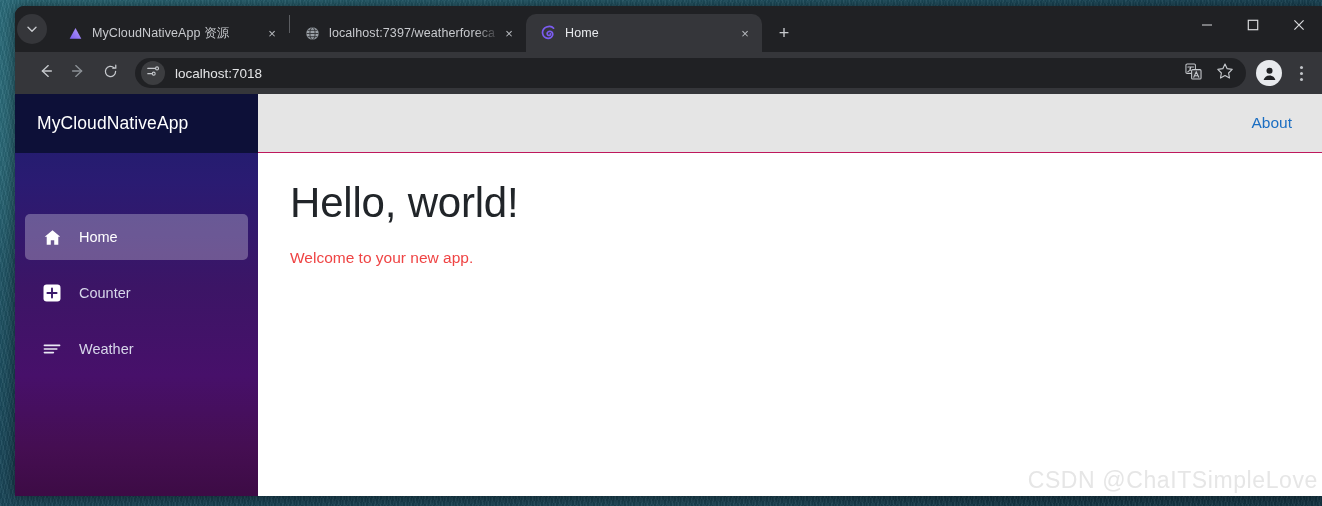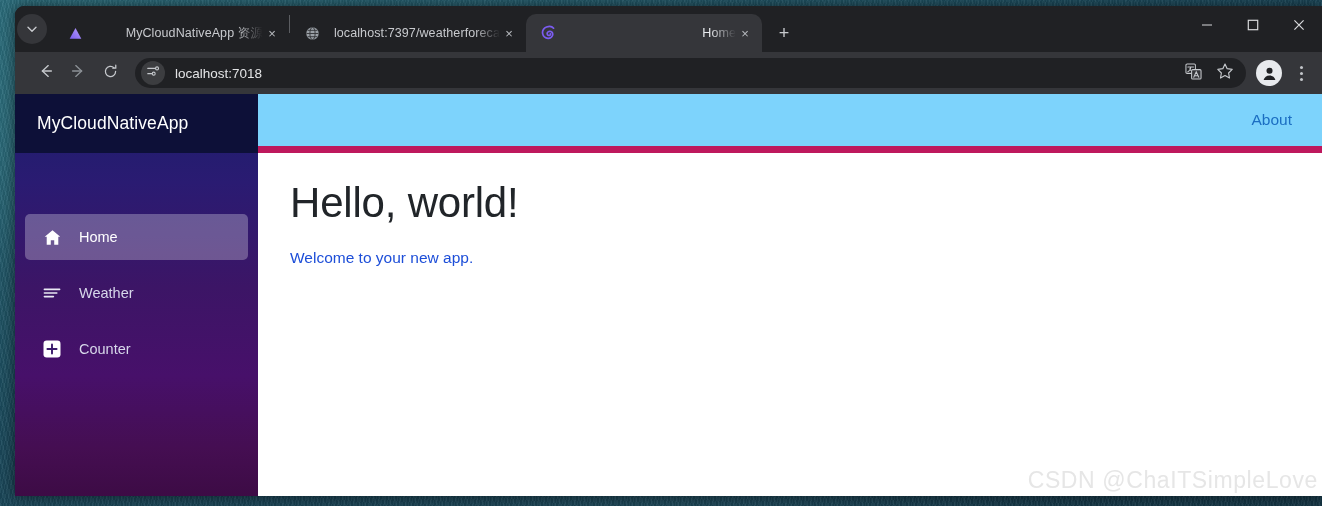--- a/index.html
+++ b/index.html
@@ -59,21 +59,21 @@
   .tab-search {
     position: absolute;
     left: 2px; top: 8px;
     width: 30px; height: 30px;
     border-radius: 50%;
     background: #35363a;
     display: flex; align-items: center; justify-content: center;
   }
   .tab-search svg { display:block; }
 
-  .tabs { display: flex; align-items: flex-end; margin-left: 38px; height: 46px; text-align: right; }
+  .tabs { display: flex; align-items: flex-end; margin-left: 38px; height: 46px; }
 
   .tab {
     position: relative;
     display: flex;
     align-items: center;
     height: 38px;
     width: 236px;
     padding: 0 8px 0 14px;
     border-radius: 10px 10px 0 0;
     color: #c8cace;
@@ -240,22 +240,22 @@
   
   .content {
     flex: 1 1 auto;
     display: flex;
     flex-direction: column;
     background: #fff;
     min-width: 0;
   }
   .topbar {
     height: 59px;
-    background: #7dd3fc;
-    border-bottom: 7px solid #be185d;
+    background: #e5e5e5;
+    border-bottom: 1px solid #be185d;
     display: flex;
     align-items: center;
     justify-content: flex-end;
     padding-right: 30px;
   }
   .topbar a {
     color: #1b6ec2;
     font-size: 15.5px;
     text-decoration: none;
   }
@@ -263,21 +263,21 @@
   .article h1 {
     font-size: 42px;
     font-weight: 400;
     color: #212529;
     letter-spacing: -.2px;
     line-height: 1.15;
   }
   .article p {
     margin-top: 22px;
     font-size: 15.5px;
-    color: #1d4ed8;
+    color: #ef4444;
   }
 
   .watermark {
     position: absolute;
     right: 4px;
     bottom: 2px;
     font-size: 23px;
     color: #e6e6e6;
     letter-spacing: .6px;
     white-space: nowrap;
@@ -456,36 +456,36 @@
               <svg width="19" height="19" viewBox="0 0 20 20">
                 <path d="M10 2.4 1.8 9.1h2.1v8.5h4.3v-4.6h3.6v4.6h4.3V9.1h2.1Z" fill="#ffffff"></path>
               </svg>
             </span>
             <span>Home</span>
           </div>
 
           <div class="navitem">
             <span class="nav-ico">
               <svg width="20" height="20" viewBox="0 0 20 20">
-                <path d="M2.4 6.4h15.2M2.4 10h12.4M2.4 13.6h9" stroke="#e9e9f4" stroke-width="1.6" stroke-linecap="round"></path>
-              </svg>
-            </span>
-            <span>Weather</span>
-          </div>
-
-          <div class="navitem">
-            <span class="nav-ico">
-              <svg width="20" height="20" viewBox="0 0 20 20">
                 <rect x="1.5" y="1.5" width="17" height="17" rx="3.2" fill="#ffffff"></rect>
                 <path d="M10 5.4v9.2M5.4 10h9.2" stroke="#3a1a6b" stroke-width="1.9" stroke-linecap="round"></path>
               </svg>
             </span>
             <span>Counter</span>
           </div>
 
+          <div class="navitem">
+            <span class="nav-ico">
+              <svg width="20" height="20" viewBox="0 0 20 20">
+                <path d="M2.4 6.4h15.2M2.4 10h12.4M2.4 13.6h9" stroke="#e9e9f4" stroke-width="1.6" stroke-linecap="round"></path>
+              </svg>
+            </span>
+            <span>Weather</span>
+          </div>
+
         </div>
       </div>
 
       <div class="content">
         <div class="topbar">
           <a href="#">About</a>
         </div>
 
         <div class="article">
           <h1>Hello, world!</h1>

